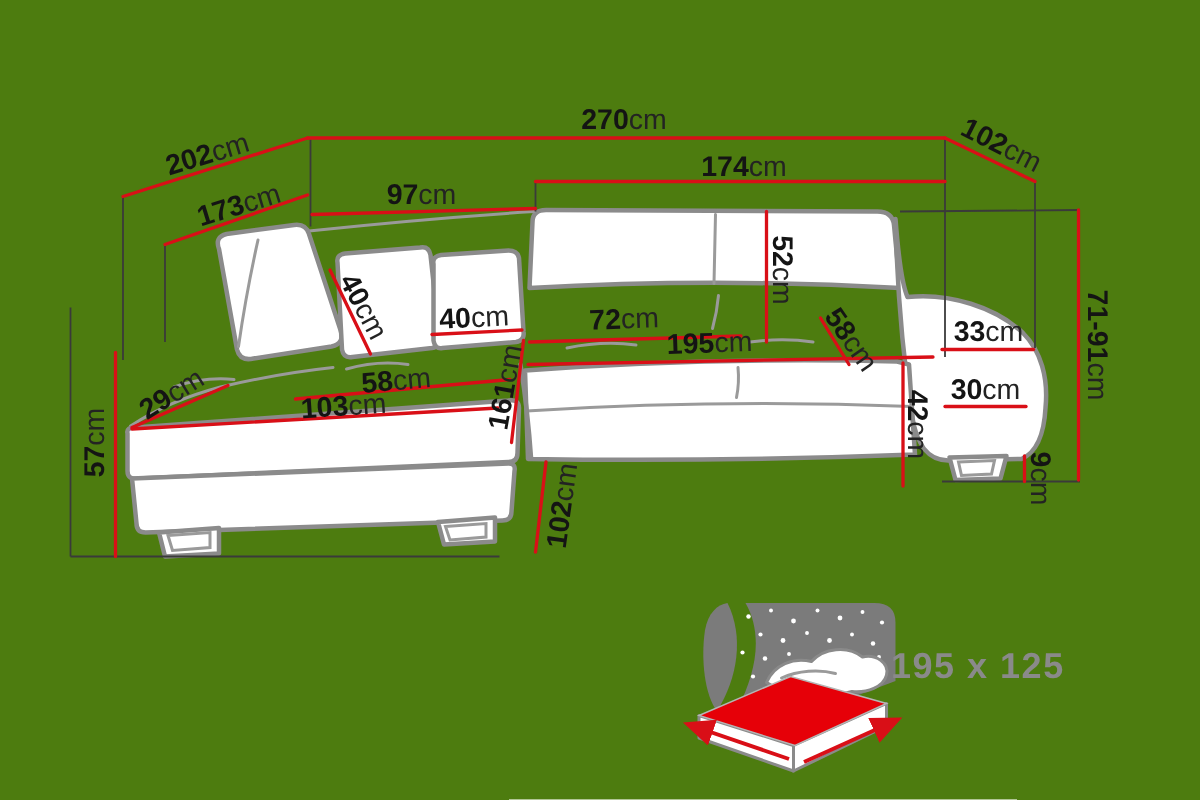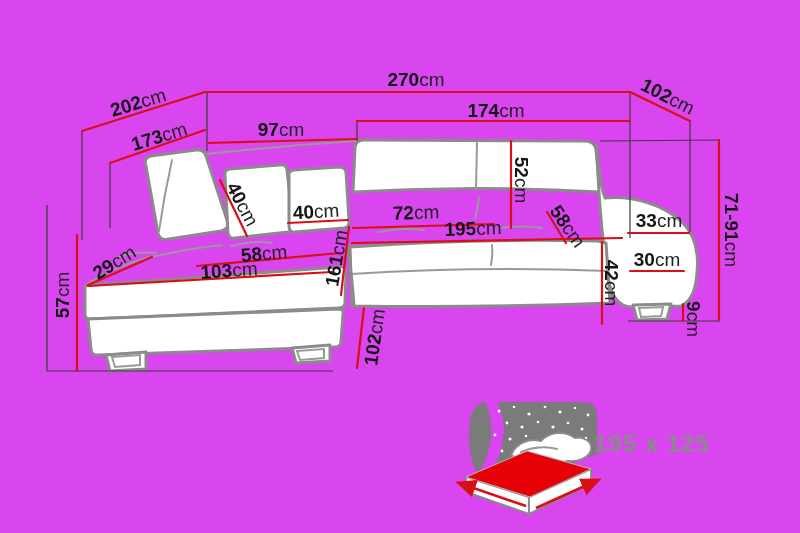--- a/index.html
+++ b/index.html
@@ -1,16 +1,16 @@
 <!DOCTYPE html>
 <html><head>
 <meta charset="utf-8">
 <style>
   html,body{margin:0;padding:0;background:#fff;}
-  .stage{position:relative;width:800px;height:533px;background:#d946ef;overflow:hidden;}
+  .stage{position:relative;width:800px;height:533px;background:#4d7c0f;overflow:hidden;}
   svg{display:block;font-family:"Liberation Sans", sans-serif;}
   .red{stroke:#d90f17;stroke-width:2.2;fill:none;stroke-linecap:round;}
   .ext{stroke:#3a3a3a;stroke-width:1.2;fill:none;stroke-linecap:butt;}
   .sofa{stroke:#8b8b8b;stroke-width:3;fill:#ffffff;stroke-linejoin:round;stroke-linecap:round;}
   .seam{stroke:#9a9a9a;stroke-width:2;fill:none;stroke-linecap:round;}
   .dim{font-size:19px;fill:#141414;}
   .dim .num{font-weight:700;}
   .dim .unit{font-weight:400;fill:#232323;}
   .bedsize{font-size:24px;font-weight:700;fill:#8a8a8a;letter-spacing:1px;}
   .bedpanel{fill:#7b7b7b;}

